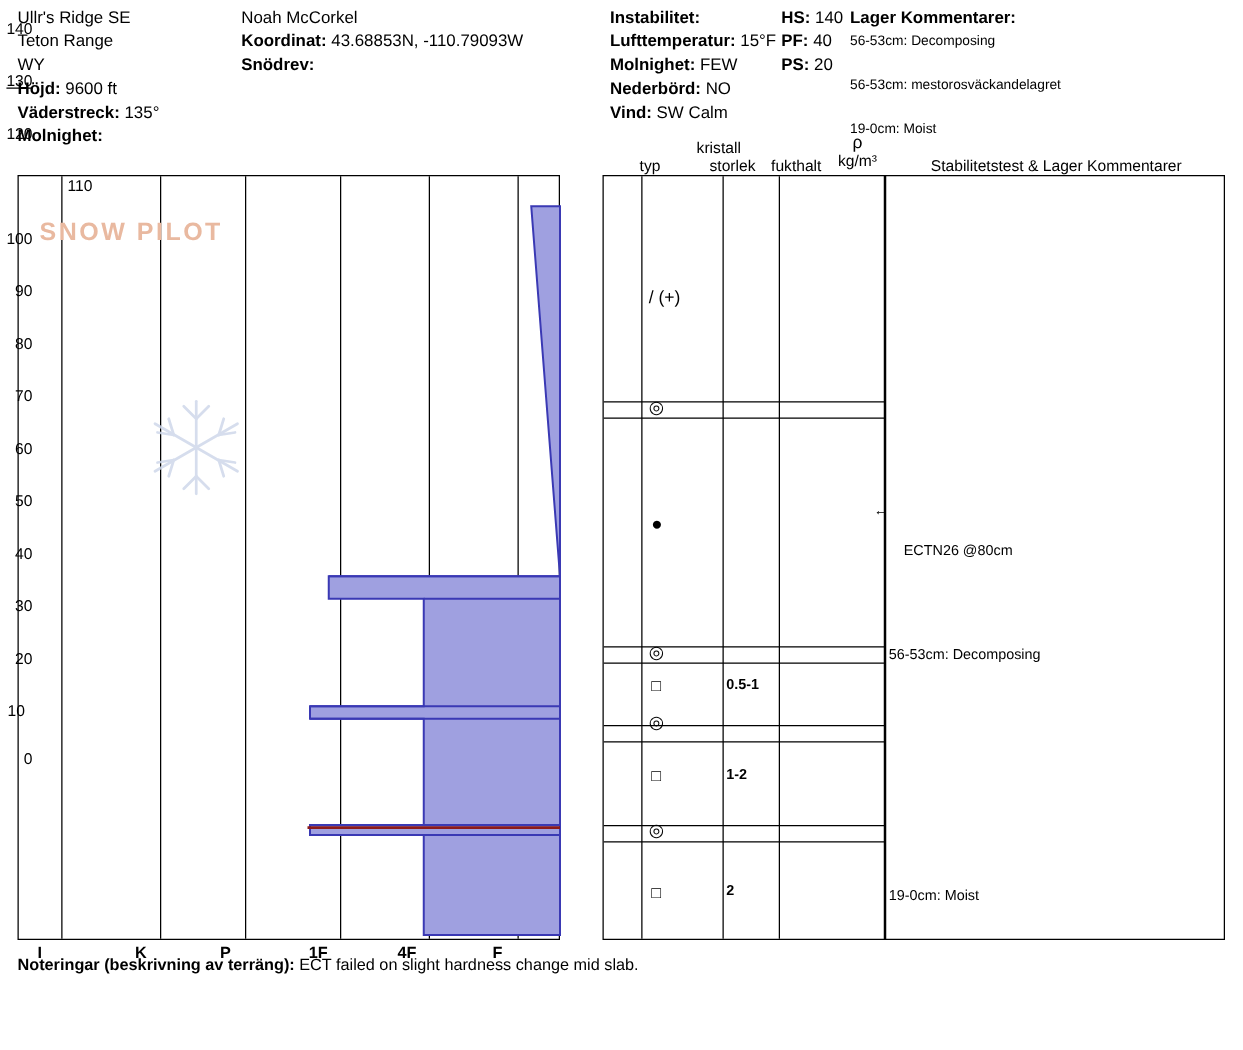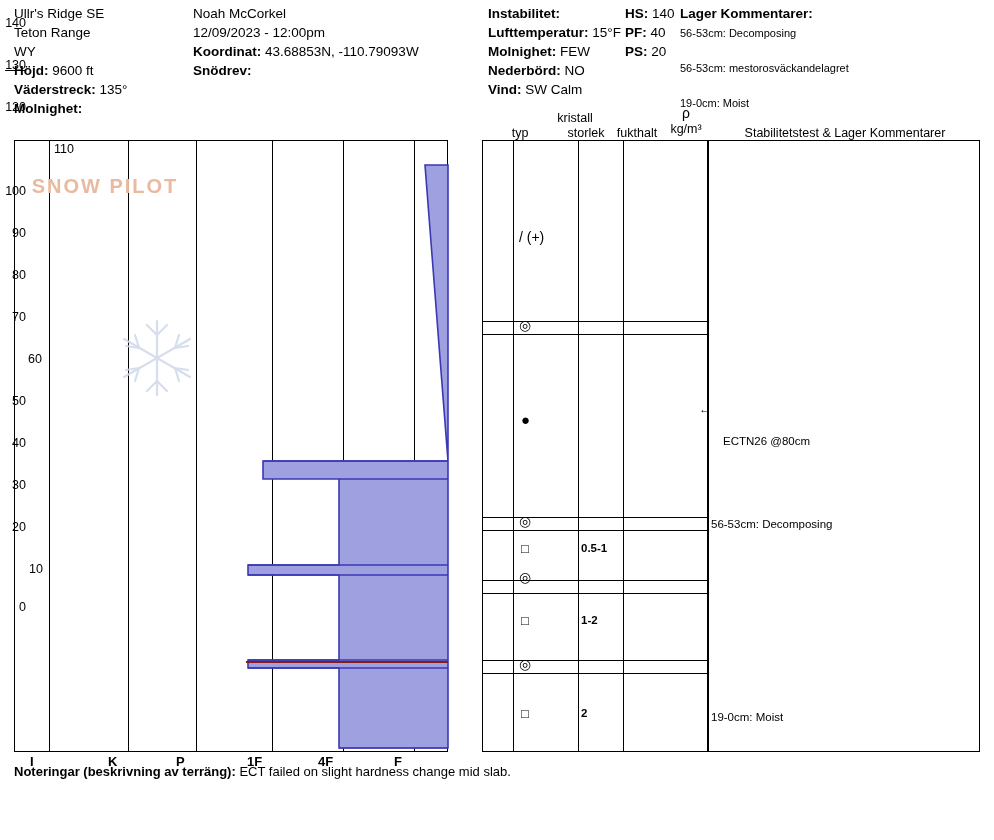--- a/index.html
+++ b/index.html
@@ -70,21 +70,20 @@
       </div>
       <div class="h-line">
         <span class="b">Väderstreck:</span>
         <span>135°</span>
       </div>
       <div class="h-line b">Molnighet:</div>
     </div>
 
     <div class="h-col" style="left:193px;top:4px;">
       <div class="h-line">Noah McCorkel</div>
-      <div class="h-line">12/09/2023 - 12:00pm</div>
       <div class="h-line">
         <span class="b">Koordinat:</span>
         <span>43.68853N, -110.79093W</span>
       </div>
       <div class="h-line">
         <span class="b">Snödrev:</span>
         <span></span>
       </div>
     </div>
 
@@ -201,26 +200,26 @@
   <div id="axis-col">
 
     <div class="ax-label" style="left:0px;top:16px;">140</div>
     <div class="ax-label" style="left:0px;top:58px;text-decoration:underline;">130</div>
     <div class="ax-label" style="left:0px;top:100px;">120</div>
     <div class="ax-label" style="left:0px;top:142px;margin-left:48px;">110</div>
     <div class="ax-label" style="left:0px;top:184px;">100</div>
     <div class="ax-label" style="left:0px;top:226px;">90</div>
     <div class="ax-label" style="left:0px;top:268px;">80</div>
     <div class="ax-label" style="left:0px;top:310px;">70</div>
-    <div class="ax-label" style="left:0px;top:352px;padding-left:16px;">60</div>
+    <div class="ax-label" style="left:0px;top:352px;">60</div>
     <div class="ax-label" style="left:0px;top:394px;">50</div>
     <div class="ax-label" style="left:0px;top:436px;">40</div>
     <div class="ax-label" style="left:0px;top:478px;">30</div>
     <div class="ax-label" style="left:0px;top:520px;">20</div>
-    <div class="ax-label" style="left:17px;top:562px;">10</div>
+    <div class="ax-label" style="left:0px;top:562px;text-align:center;">10</div>
     <div class="ax-label" style="left:0px;top:600px;">0</div>
   </div>
 
   <div class="box" id="grain-col">
     <div class="vline" style="left:30px;"></div>
     <div class="vline" style="left:95px;"></div>
     <div class="vline" style="left:140px;"></div>
 
     <div class="grow-line" style="top:180px;"></div>
     <div class="grow-line" style="top:193px;"></div>

